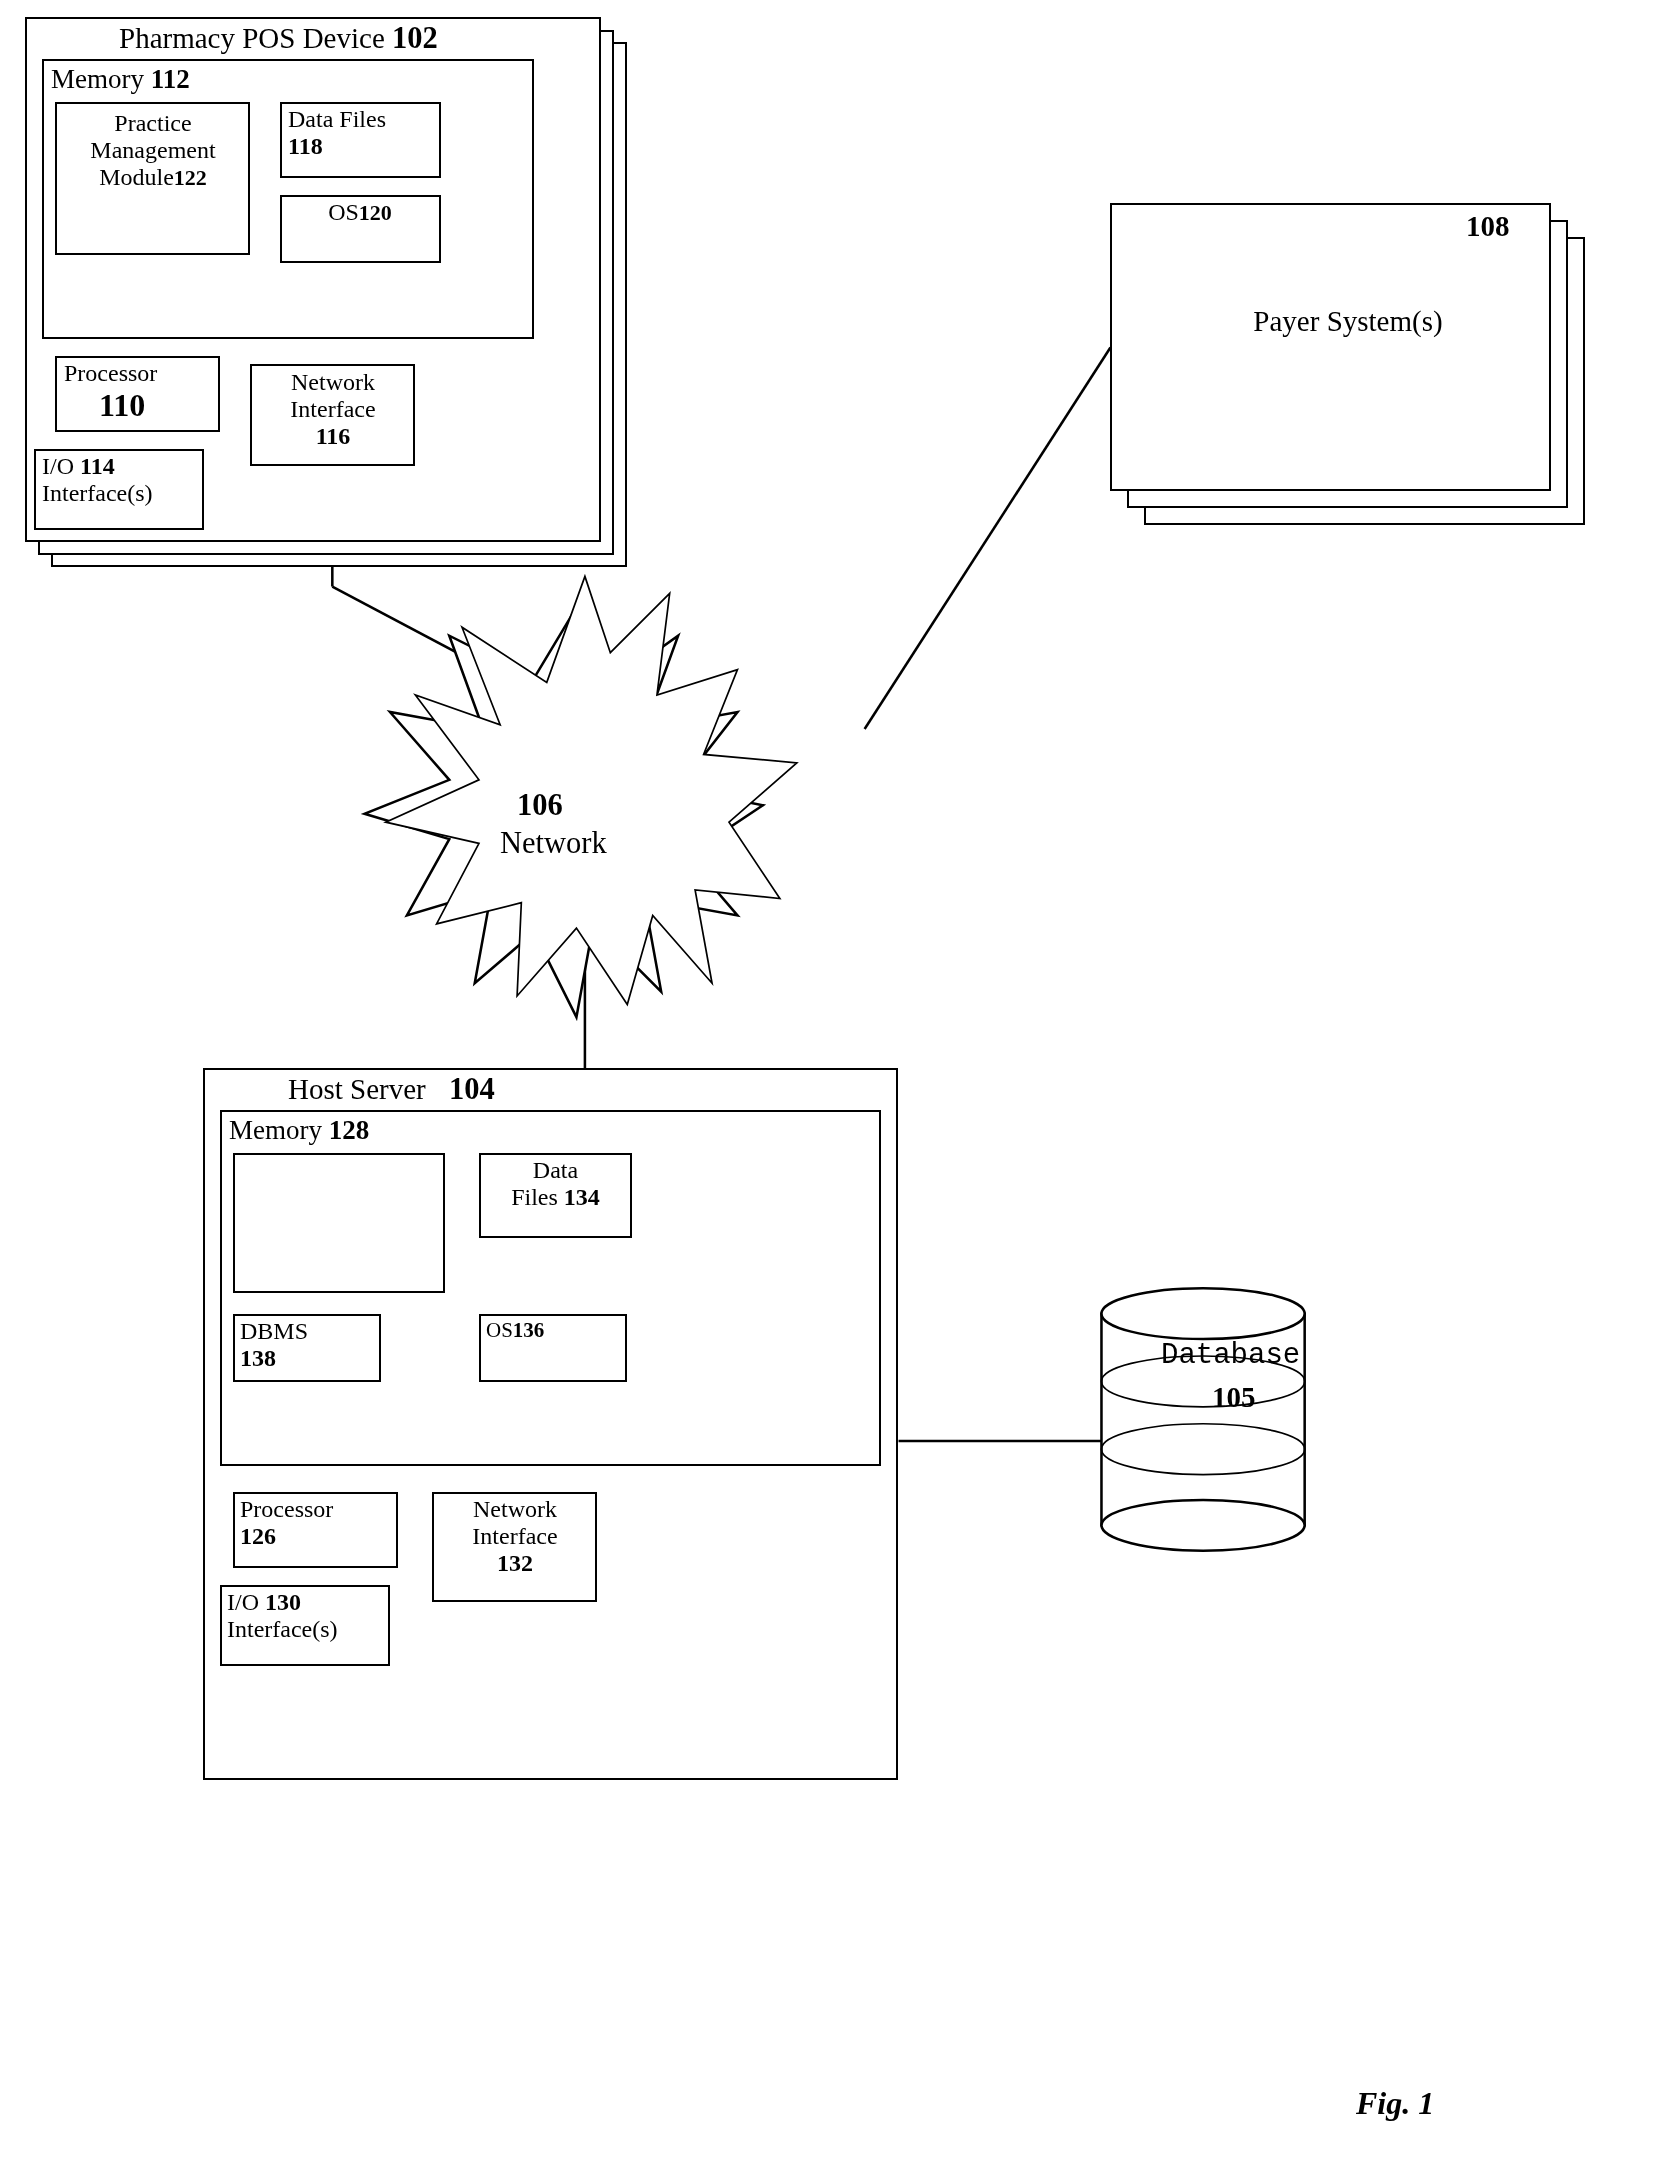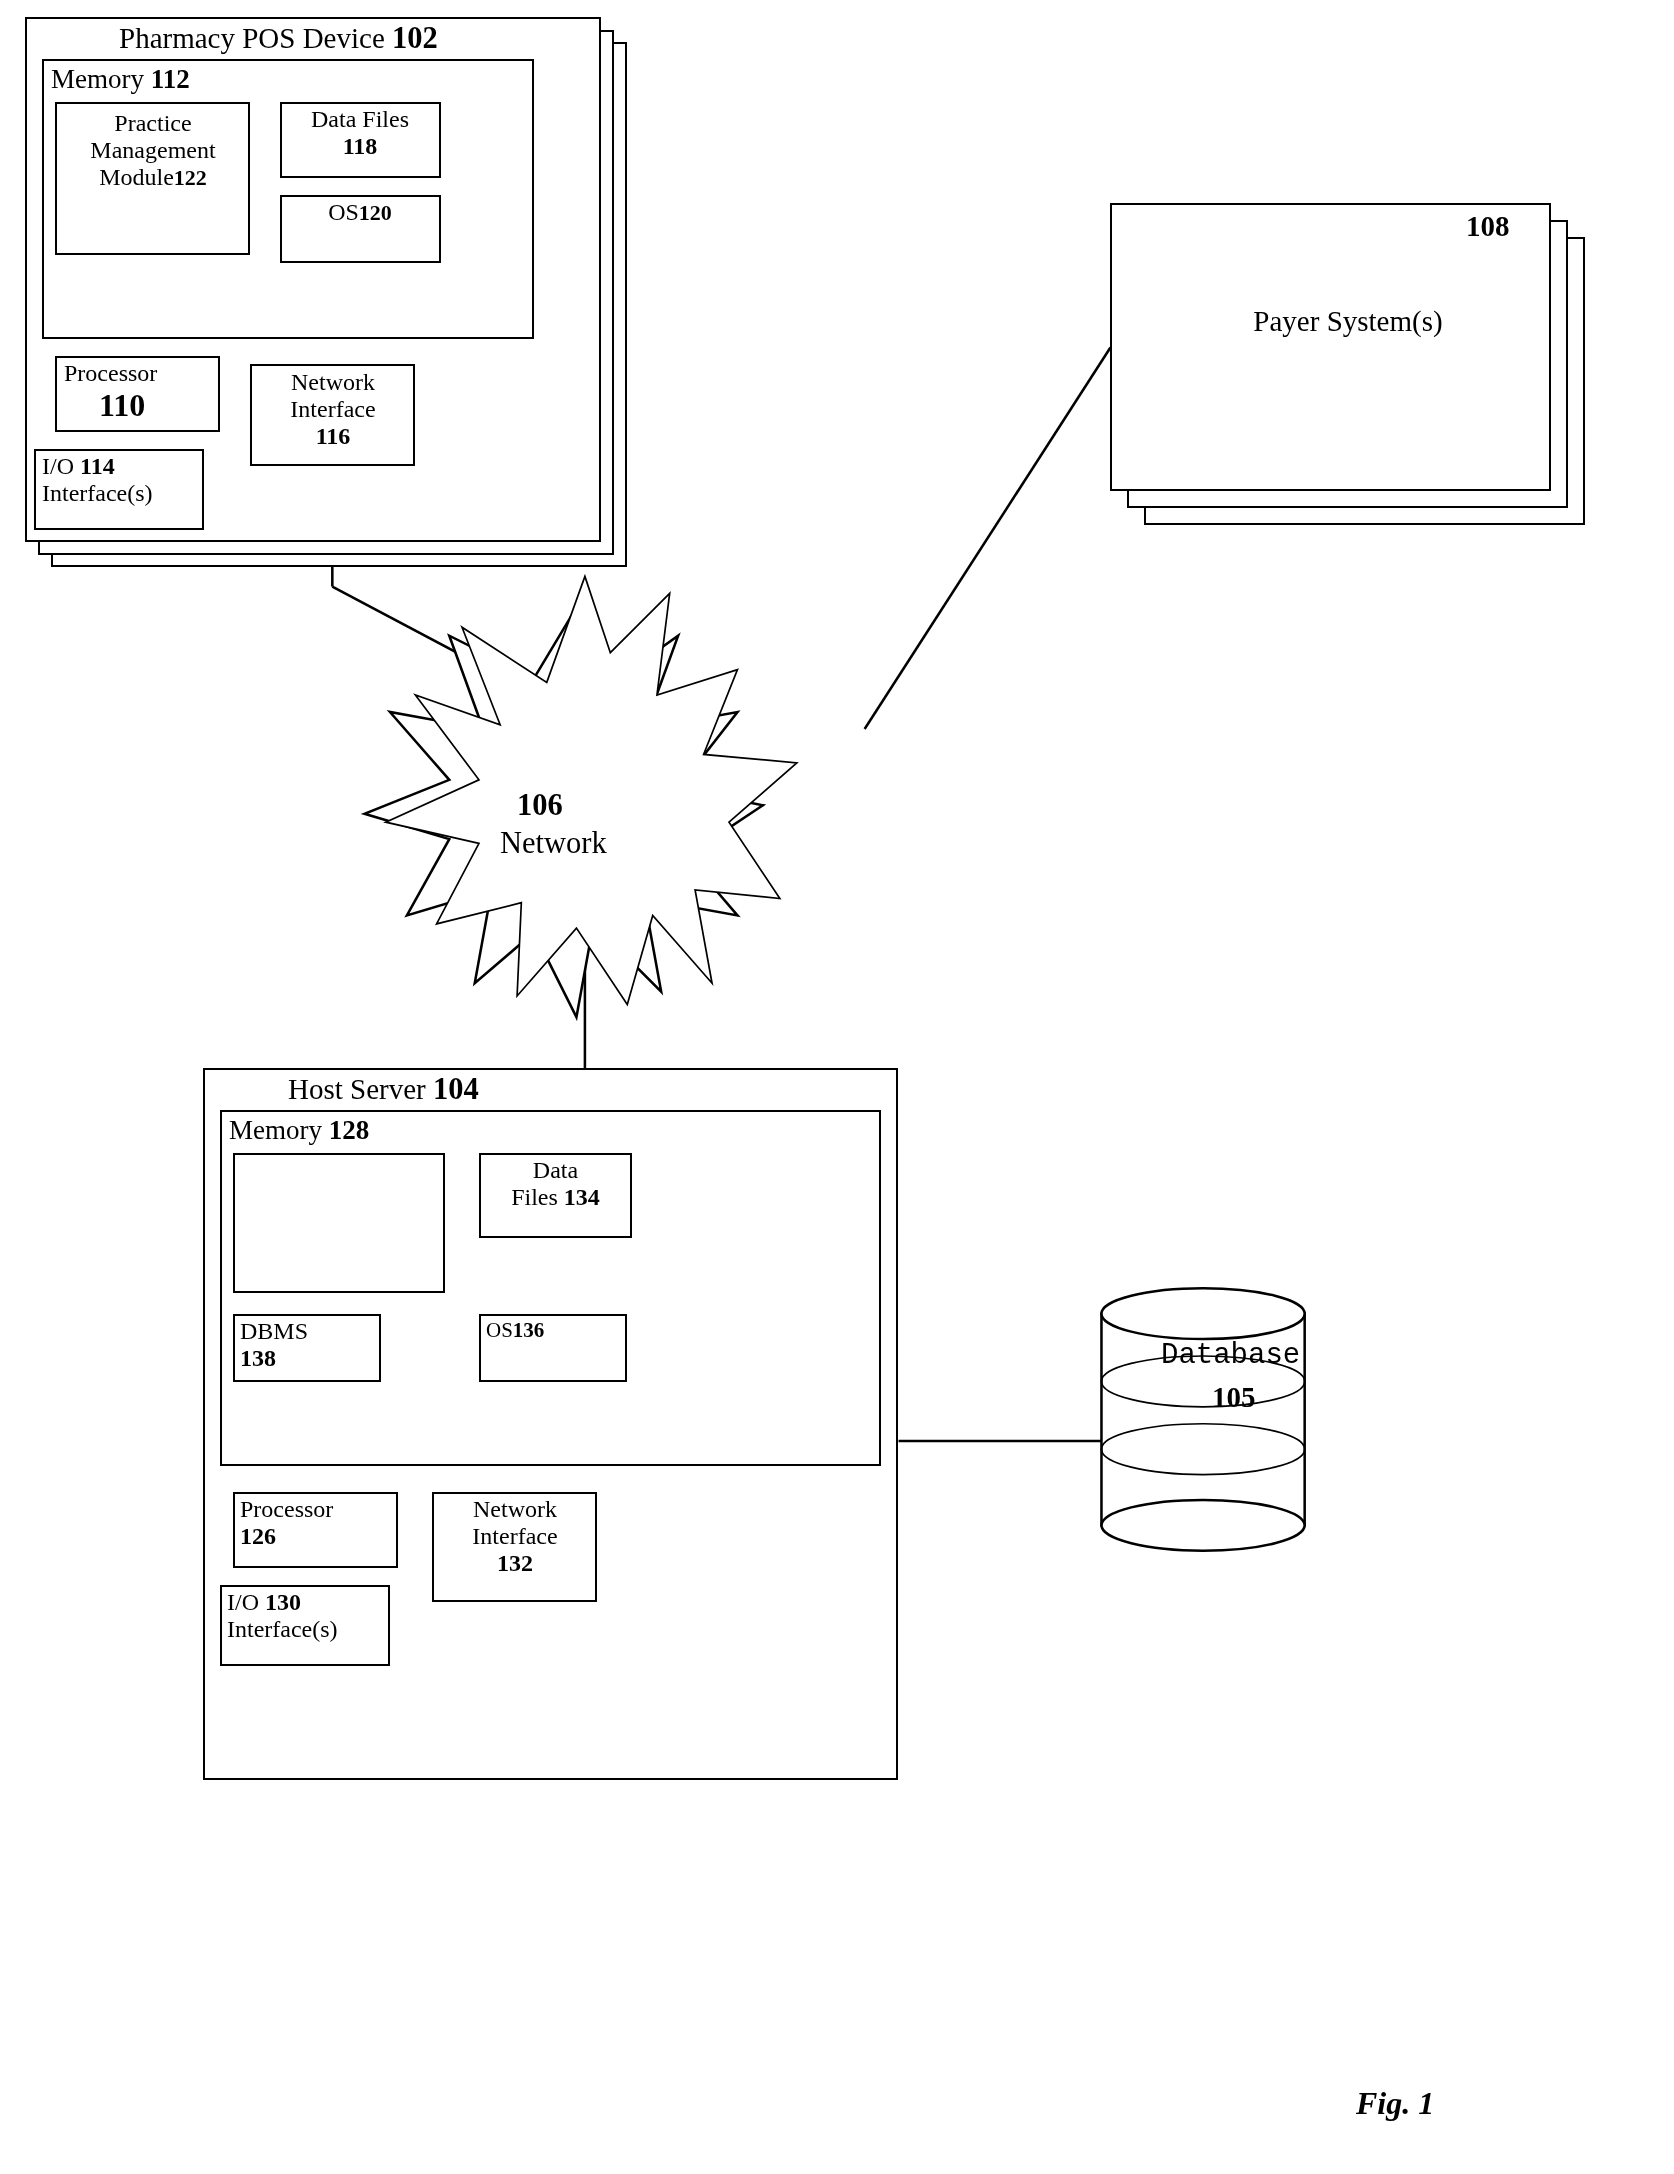--- a/index.html
+++ b/index.html
@@ -95,21 +95,20 @@
       position: absolute;
       top: 102px; left: 280px;
       width: 161px; height: 76px;
       border: 2.5px solid #000;
       background: #fff;
     }
     .datafiles-118-label {
       position: absolute;
       top: 106px; left: 288px;
       font-size: 24px;
-      text-align: center;
       width: 144px;
     }
     .datafiles-118-num {
       font-size: 24px;
       font-weight: bold;
     }
 
     
     .os-120 {
       position: absolute;
@@ -235,20 +234,21 @@
       background: #fff;
     }
     .host-title {
       position: absolute;
       top: 1072px; left: 288px;
       font-size: 29px;
     }
     .host-num {
       font-size: 30.5px;
       font-weight: bold;
+      margin-left: 16px;
     }
 
     
     .memory-128 {
       position: absolute;
       top: 1110px; left: 220px;
       width: 661px; height: 356px;
       border: 2.5px solid #000;
       background: #fff;
     }

